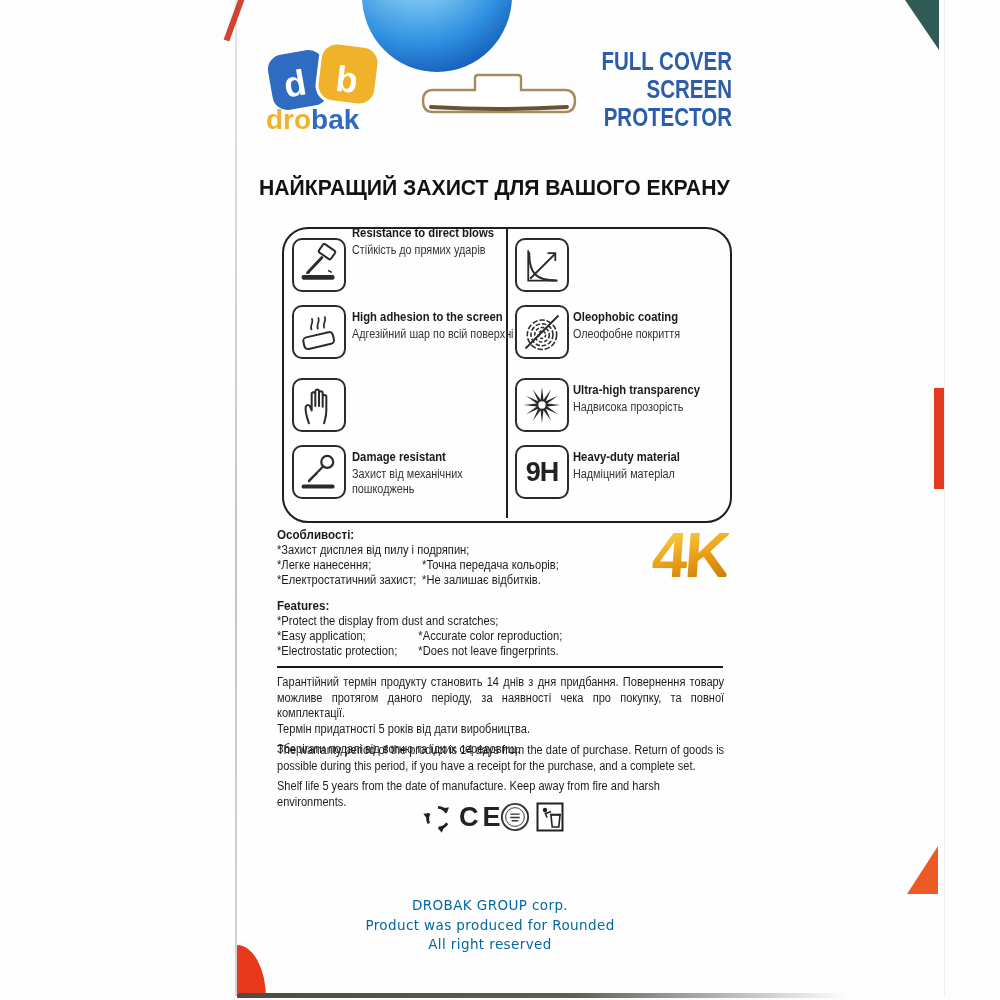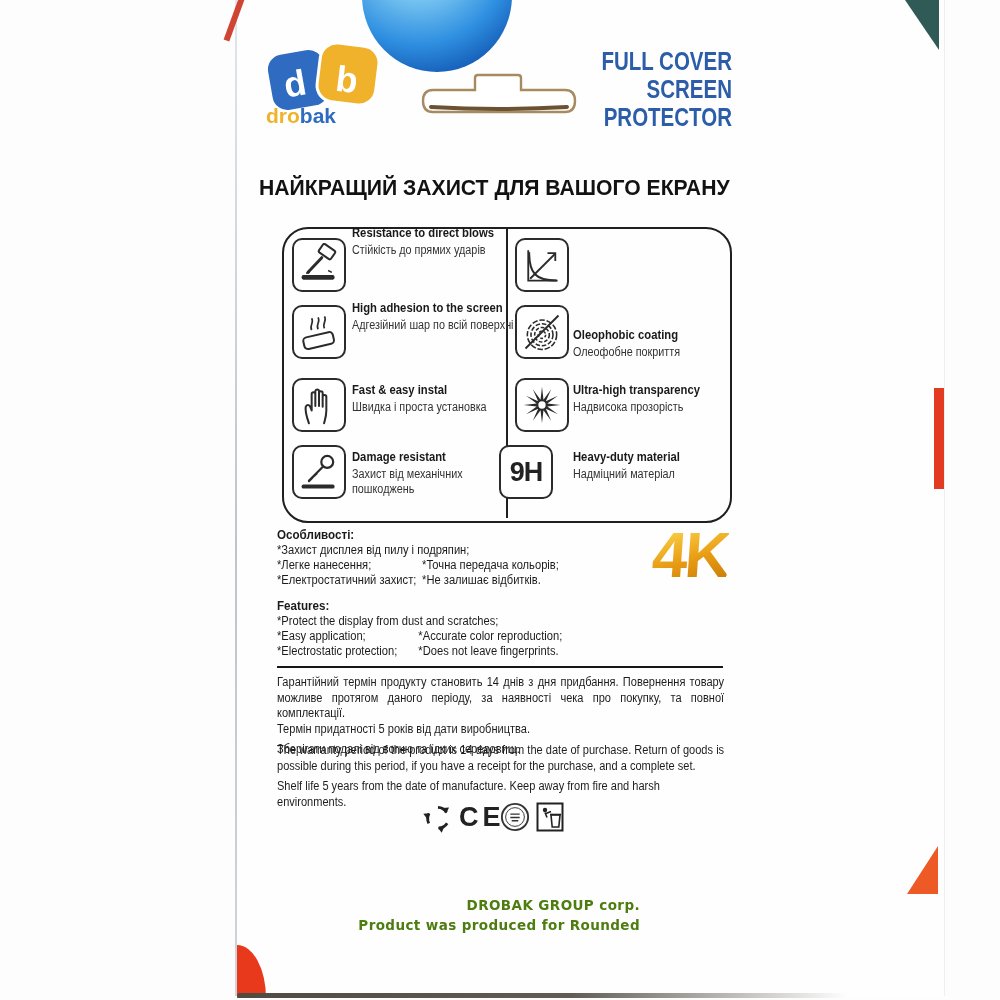--- a/index.html
+++ b/index.html
@@ -29,21 +29,21 @@
   .sphere{left:362px;top:-80px;width:150px;height:152px;border-radius:50%;
           background:radial-gradient(circle at 38% 22%,#d9f2fc 0%,#7cc8f2 28%,#2f8fe0 60%,#1258b4 85%,#0d4796 100%);}
   .hole{left:419px;top:72px;width:160px;height:48px;}
 
   
   .logo-icon{left:268px;top:44px;width:132px;height:62px;}
   .logo-sq{position:absolute;width:56px;height:56px;border-radius:15px;}
   .logo-sq.blue{left:2px;top:8px;background:#2f6bc0;transform:rotate(-10deg);}
   .logo-sq.yellow{left:52px;top:2px;background:#f0b22a;transform:rotate(7deg);box-shadow:0 0 0 3px #fff;}
   .logo-glyph{position:absolute;color:#fff;font-weight:700;font-size:36px;line-height:36px;}
-  .wordmark{left:266px;top:104px;font-size:21px;font-weight:700;letter-spacing:0;}
+  .wordmark{left:266px;top:104px;font-size:28px;font-weight:700;letter-spacing:0;}
   .wm-dro{color:#f0b22a;} .wm-bak{color:#2f6bc0;}
 
   
   .tagline{left:560px;top:47px;width:172px;text-align:right;color:#2b5da9;font-weight:700;
            font-size:25px;line-height:28px;transform:scaleX(.82);transform-origin:right top;}
 
   
   .heading{left:244px;top:175px;width:500px;text-align:center;font-weight:700;font-size:22.5px;
            color:#121212;transform:scaleX(.94);transform-origin:center top;white-space:nowrap;}
 
@@ -73,22 +73,22 @@
   .para{font-size:12px;line-height:15.5px;color:#1d1d1d;width:486px;transform:scaleX(.92);transform-origin:left top;}
   .para p{margin:0;}
   .para p.just{text-align:justify;}
   .para p.gap{margin-top:5px;}
   .hr{left:277px;top:666px;width:446px;height:2px;background:#161616;}
 
   
   .ce-text{font-size:27px;font-weight:700;color:#222;letter-spacing:4px;font-family:"Liberation Sans",sans-serif;text-align:right;}
 
   
-  .footer{left:340px;top:896px;width:300px;text-align:right;color:#4d7c0f;font-size:13.5px;
-          line-height:19.5px;letter-spacing:.4px;font-family:"DejaVu Sans","Liberation Sans",sans-serif;font-weight:bold;}
+  .footer{left:340px;top:896px;width:300px;text-align:center;color:#0369a1;font-size:13.5px;
+          line-height:19.5px;letter-spacing:.4px;font-family:"DejaVu Sans","Liberation Sans",sans-serif;}
 
   svg{display:block;}
 </style>
 </head>
 <body>
 
 <div class="canvas">
 
   <div class="abs package"></div>
   <div class="abs edge-left"></div>
@@ -137,35 +137,31 @@
   </div>
 
   <div class="abs" style="left:292px;top:305px;">
     <div class="icon-box">
       <svg width="44" height="44" viewBox="0 0 48 48" fill="none" stroke="#2b2b2b" stroke-width="2.2">
         <rect x="7" y="27" width="33" height="13" rx="4" transform="rotate(-13 23 33)"></rect>
         <path d="M16 22 c-3 -5 3 -8 0 -13 M23 21 c-3 -5 3 -8 0 -13 M30 20 c-3 -5 3 -8 0 -13" stroke-width="1.8"></path>
       </svg>
     </div>
   </div>
-  <div class="abs feat-text" style="left:352px;top:301px;">
+  <div class="abs feat-text" style="left:352px;top:310px;">
     <div class="feat-en">High adhesion to the screen</div>
     <div class="feat-ua">Адгезійний шар по всій поверхні</div>
   </div>
 
   <div class="abs" style="left:292px;top:378px;">
     <div class="icon-box">
       <svg width="44" height="44" viewBox="0 0 48 48" fill="none" stroke="#2b2b2b" stroke-width="2.2" stroke-linecap="round" stroke-linejoin="round">
         <path d="M13 44 C11 38 8.5 31 9.5 26 C10.5 23 13.5 23.5 14.5 26 L16 30 V12 C16 9.5 20 9.5 20 12 V25 M20 25 V9 C20 6.5 24 6.5 24 9 V25 M24 25 V11 C24 8.5 28 8.5 28 11 V26 M28 26 V15 C28 12.5 32 12.5 32 15 V30 C32 36 30.5 40 29.5 44"></path>
       </svg>
     </div>
-  </div>
-  <div class="abs feat-text" style="left:352px;top:383px;">
-    <div class="feat-en">Fast &amp; easy instal</div>
-    <div class="feat-ua">Швидка і проста установка</div>
   </div>
 
   <div class="abs" style="left:292px;top:445px;">
     <div class="icon-box">
       <svg width="44" height="44" viewBox="0 0 48 48" fill="none" stroke="#2b2b2b" stroke-width="2.4" stroke-linecap="round">
         <circle cx="33" cy="13" r="6.5"></circle>
         <path d="M28.5 18 L13 33.5 M17 30 l-4 4 M21.5 25.5 l-3.5 3.5"></path>
         <rect x="5" y="37.5" width="36" height="4.5" rx="2" fill="#2b2b2b" stroke="none"></rect>
       </svg>
     </div>
@@ -190,39 +186,39 @@
     <div class="icon-box">
       <svg width="44" height="44" viewBox="0 0 48 48" fill="none" stroke="#2b2b2b" stroke-width="1.7">
         <circle cx="24" cy="27" r="4" stroke-dasharray="3 2"></circle>
         <circle cx="24" cy="27" r="8" stroke-dasharray="4 2"></circle>
         <circle cx="24" cy="27" r="12" stroke-dasharray="5 2"></circle>
         <circle cx="24" cy="27" r="16" stroke-dasharray="6 2"></circle>
         <path d="M6 42 L42 6" stroke-width="2.2"></path>
       </svg>
     </div>
   </div>
-  <div class="abs feat-text" style="left:573px;top:328px;">
+  <div class="abs feat-text" style="left:573px;top:310px;">
     <div class="feat-en">Oleophobic coating</div>
     <div class="feat-ua">Олеофобне покриття</div>
   </div>
 
   <div class="abs" style="left:515px;top:378px;">
     <div class="icon-box">
       <svg width="44" height="44" viewBox="0 0 48 48">
         <path fill="#2b2b2b" d="M44 24 L29.8 25.6 L41.3 34 L28.2 28.2 L34 41.3 L25.6 29.8 L24 44 L22.4 29.8 L14 41.3 L19.8 28.2 L6.7 34 L18.2 25.6 L4 24 L18.2 22.4 L6.7 14 L19.8 19.8 L14 6.7 L22.4 18.2 L24 4 L25.6 18.2 L34 6.7 L28.2 19.8 L41.3 14 L29.8 22.4 Z"></path>
         <circle cx="24" cy="24" r="4" fill="#ffffff"></circle>
       </svg>
     </div>
   </div>
   <div class="abs feat-text" style="left:573px;top:383px;">
     <div class="feat-en">Ultra-high transparency</div>
     <div class="feat-ua">Надвисока прозорість</div>
   </div>
 
-  <div class="abs" style="left:499px;top:445px;text-align:center;">
+  <div class="abs" style="left:515px;top:445px;text-align:center;">
     <div class="icon-box">
       <div class="nine-h">9H</div>
     </div>
   </div>
   <div class="abs feat-text" style="left:573px;top:450px;">
     <div class="feat-en">Heavy-duty material</div>
     <div class="feat-ua">Надміцний матеріал</div>
   </div>
 
   <div class="abs list-block" style="left:277px;top:528px;">
@@ -298,20 +294,21 @@
       <circle cx="9" cy="8" r="2.2" fill="#222" stroke="none"></circle>
       <path d="M9 10.5 l2 5 M10 11.5 l5 -2" stroke-width="1.6"></path>
       <path d="M15 13 h9 l-1.2 12 h-6.6 z" stroke-width="1.6"></path>
       <path d="M14 12.5 h11" stroke-width="1.6"></path>
     </svg>
   </div>
 
   <div class="abs footer">
     <div>DROBAK GROUP corp.</div>
     <div>Product was produced for Rounded</div>
+    <div>All right reserved</div>
   </div>
 
   <div class="abs accent-topleft"></div>
   <div class="abs accent-topright"></div>
   <div class="abs accent-rightbar"></div>
   <div class="abs accent-bottomright"></div>
   <div class="abs accent-bottomleft"></div>
   <div class="abs shadow-bottom"></div>
 
 </div>

